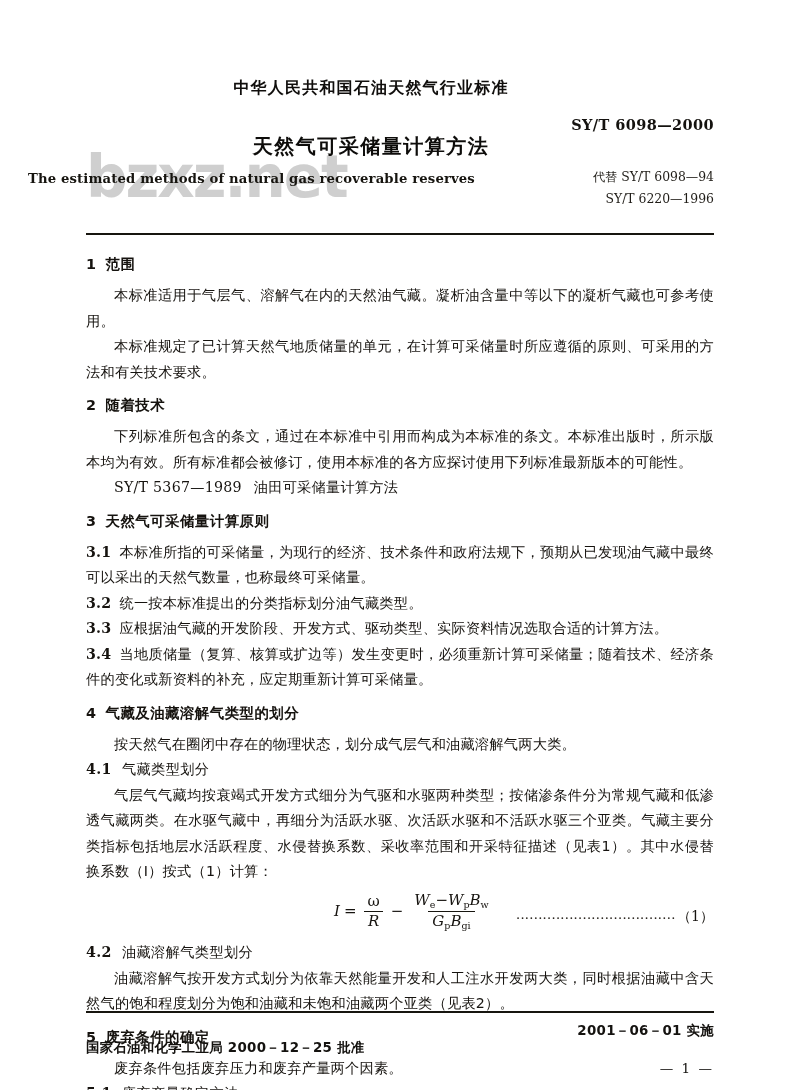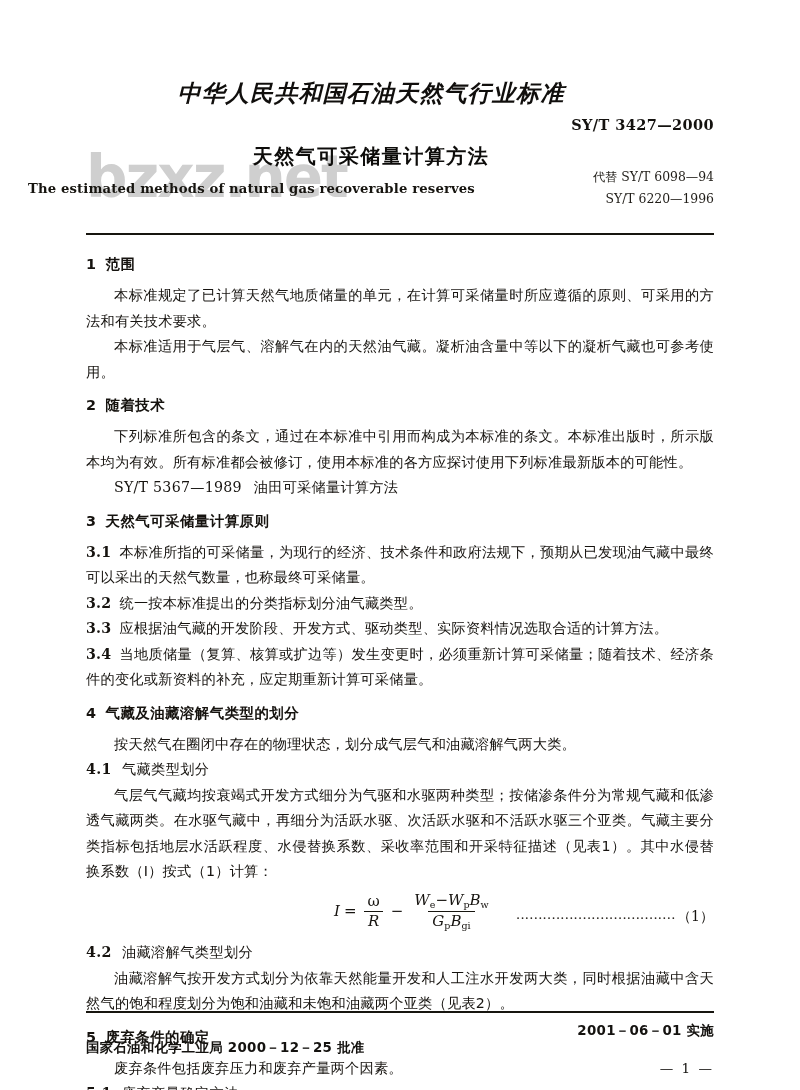--- a/index.html
+++ b/index.html
@@ -39,26 +39,25 @@
   
   #header {
     position: absolute;
     left: 86px;
     top: 78px;
     width: 628px;
     z-index: 2;
   }
   .h-main-title {
     text-align: center;
-    font-size: 23px;
+    font-size: 16px;
     font-weight: bold;
     letter-spacing: 1.2px;
     color: #100e0c;
     margin-left: -58px;
-    font-style: italic;
   }
   .std-no-row {
     position: absolute;
     right: 0;
     top: 38px;
     font-family: "DejaVu Serif", "Liberation Serif", serif;
     font-size: 14.5px;
     font-weight: bold;
     letter-spacing: 0.4px;
     text-align: right;
@@ -251,36 +250,36 @@
 </style>
 </head>
 <body>
 
 <div id="page">
 
   <div id="watermark">bzxz.net</div>
 
   <div id="header">
     <div class="h-main-title">中华人民共和国石油天然气行业标准</div>
-    <div class="std-no-row">SY/T 3427—2000</div>
+    <div class="std-no-row">SY/T 6098—2000</div>
     <div class="h-cn-title">天然气可采储量计算方法</div>
     <div class="h-en-title">The estimated methods of natural gas recoverable reserves</div>
     <div class="replaces-block">
       <div><span class="cn">代替</span> <span>SY/T 6098—94</span></div>
       <div>SY/T 6220—1996</div>
     </div>
   </div>
 
   <div class="hrule" id="rule-top"></div>
 
   <div id="body">
 
     <div class="sec-h"><span class="num">1</span><span>范围</span></div>
+    <p class="para">本标准适用于气层气、溶解气在内的天然油气藏。凝析油含量中等以下的凝析气藏也可参考使用。</p>
     <p class="para">本标准规定了已计算天然气地质储量的单元，在计算可采储量时所应遵循的原则、可采用的方法和有关技术要求。</p>
-    <p class="para">本标准适用于气层气、溶解气在内的天然油气藏。凝析油含量中等以下的凝析气藏也可参考使用。</p>
 
     <div class="spacer-sm"></div>
 
     <div class="sec-h"><span class="num">2</span><span>随着技术</span></div>
     <p class="para">下列标准所包含的条文，通过在本标准中引用而构成为本标准的条文。本标准出版时，所示版本均为有效。所有标准都会被修订，使用本标准的各方应探讨使用下列标准最新版本的可能性。</p>
     <p class="refstd"><span class="sn">SY/T 5367—1989</span><span>油田可采储量计算方法</span></p>
 
     <div class="spacer-sm"></div>
 
     <div class="sec-h"><span class="num">3</span><span>天然气可采储量计算原则</span></div>

